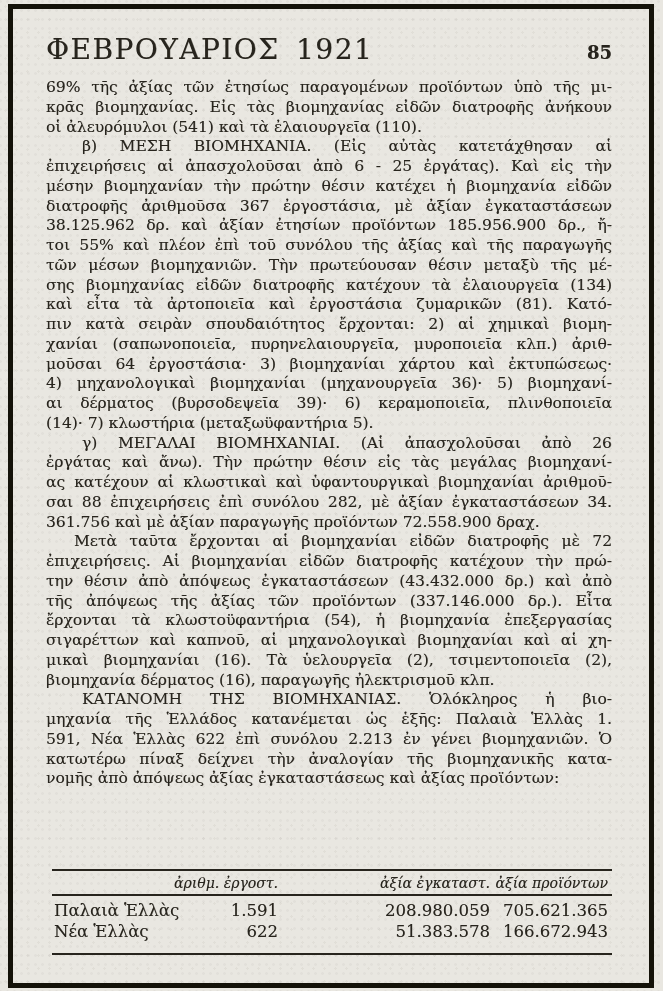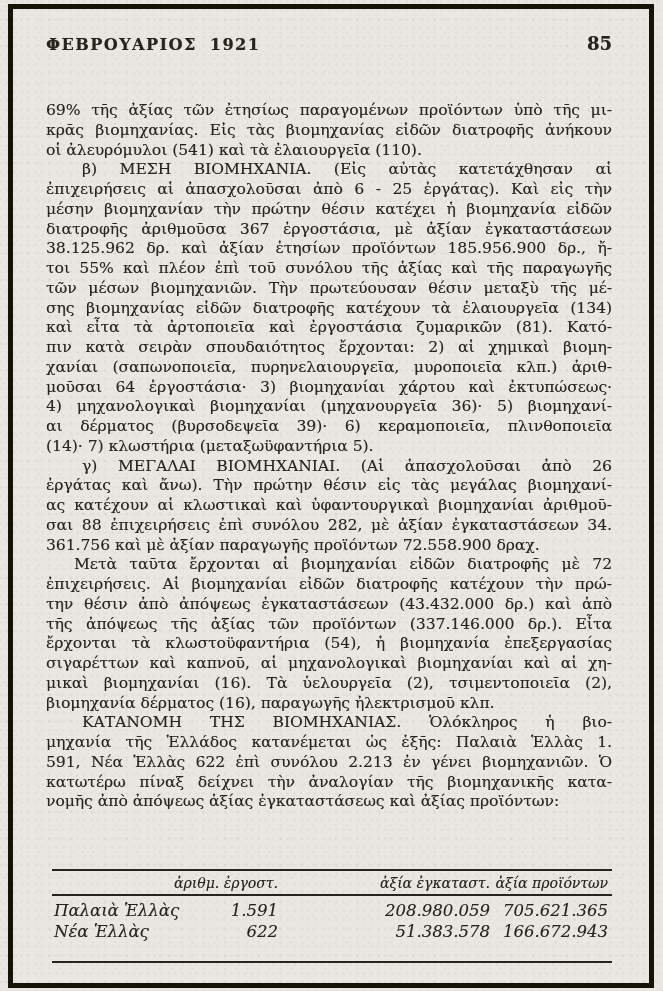--- a/index.html
+++ b/index.html
@@ -27,21 +27,21 @@
     position:absolute;left:8px;top:4px;width:646px;height:984px;
     border:5px solid var(--border);
     box-sizing:border-box;
     pointer-events:none;
   }
   .header-row{
     position:absolute;left:46px;top:33px;width:566px;
     display:flex;justify-content:space-between;align-items:baseline;
   }
   .title{
-    font-weight:bold;font-size:16px;letter-spacing:1.5px;
+    font-weight:normal;font-size:28px;letter-spacing:1.5px;
     text-shadow:0.4px 0.3px 0 rgba(30,26,18,0.45);
     word-spacing:6px;
   }
   .pagenum{
     font-weight:bold;font-size:18px;
     text-shadow:0.4px 0.3px 0 rgba(30,26,18,0.45);
   }
   .textcol{
     position:absolute;left:46px;top:78px;width:566px;
     font-size:15.5px;line-height:19.75px;
@@ -51,38 +51,38 @@
   .para.section{}
   .line{
     text-align:justify;
     text-align-last:justify;
     height:19.75px;
     white-space:nowrap;
   }
   .line.last{text-align-last:left;}
   .para .line.first{text-indent:28px;}
   .para.section .line.first{text-indent:36px;}
-  .para.flush .line.first{text-indent:0;margin-top:23px;}
+  .para.flush .line.first{text-indent:0;}
   .dtable{
     position:absolute;left:52px;top:869px;width:560px;
     border-top:2px solid var(--ink);
     border-bottom:2px solid var(--ink);
     font-size:16.5px;
     text-shadow:0.35px 0.25px 0 rgba(35,30,22,0.35);
     box-sizing:border-box;
   }
-  .trow{display:flex;align-items:baseline;font-style:italic;}
+  .trow{display:flex;align-items:baseline;}
   .thead{
     border-bottom:2px solid var(--ink);
     font-style:italic;font-size:14px;
     padding:4px 0 3px 0;
   }
   .tbody-row{padding:1px 0 1px 0;}
   .tbody-row.first-row{padding-top:5px;}
-  .tbody-row.last-row{padding-bottom:20px;}
+  .tbody-row.last-row{padding-bottom:12px;}
   .tcell{box-sizing:border-box;white-space:nowrap;}
   
   .th.c1{width:226px;text-align:right;}
   .th.c2{width:212px;text-align:right;}
   .th.c3{width:120px;text-align:right;padding-right:2px;}
   
   .tlabel{width:150px;padding-left:2px;text-align:left;}
   .td.c1{width:76px;text-align:right;}
   .td.c2{width:212px;text-align:right;}
   .td.c3{width:120px;text-align:right;padding-right:2px;}

